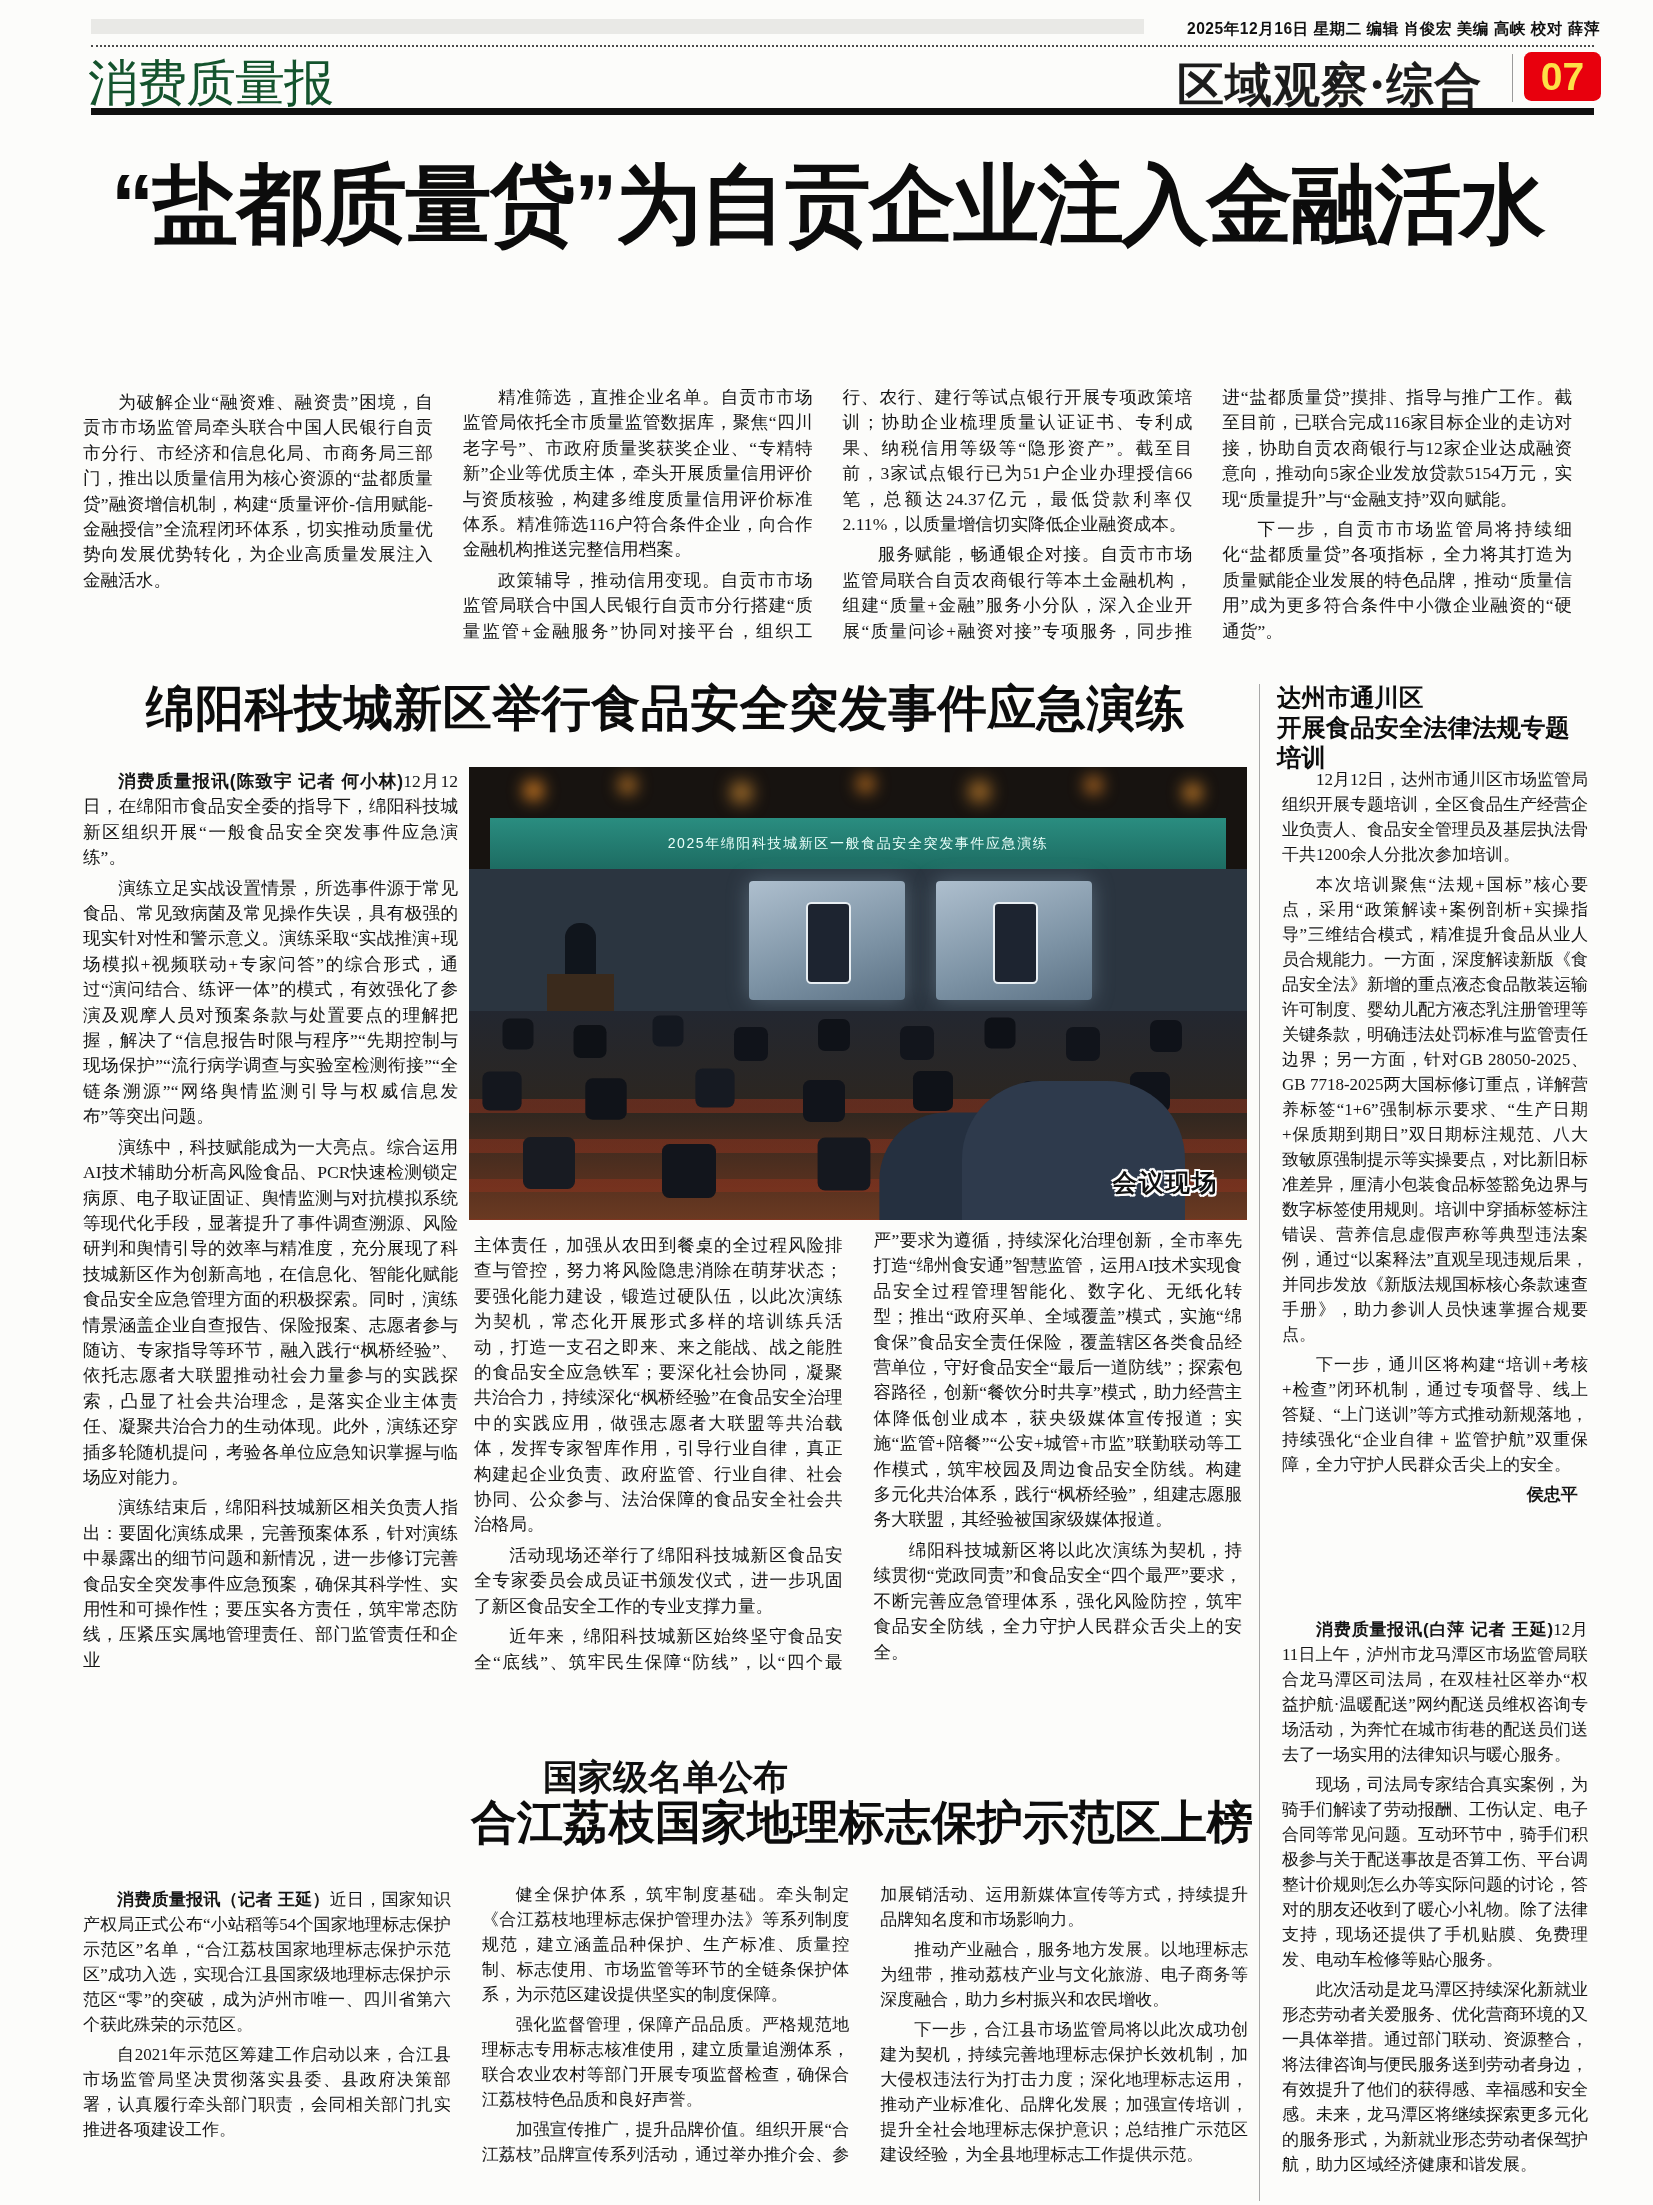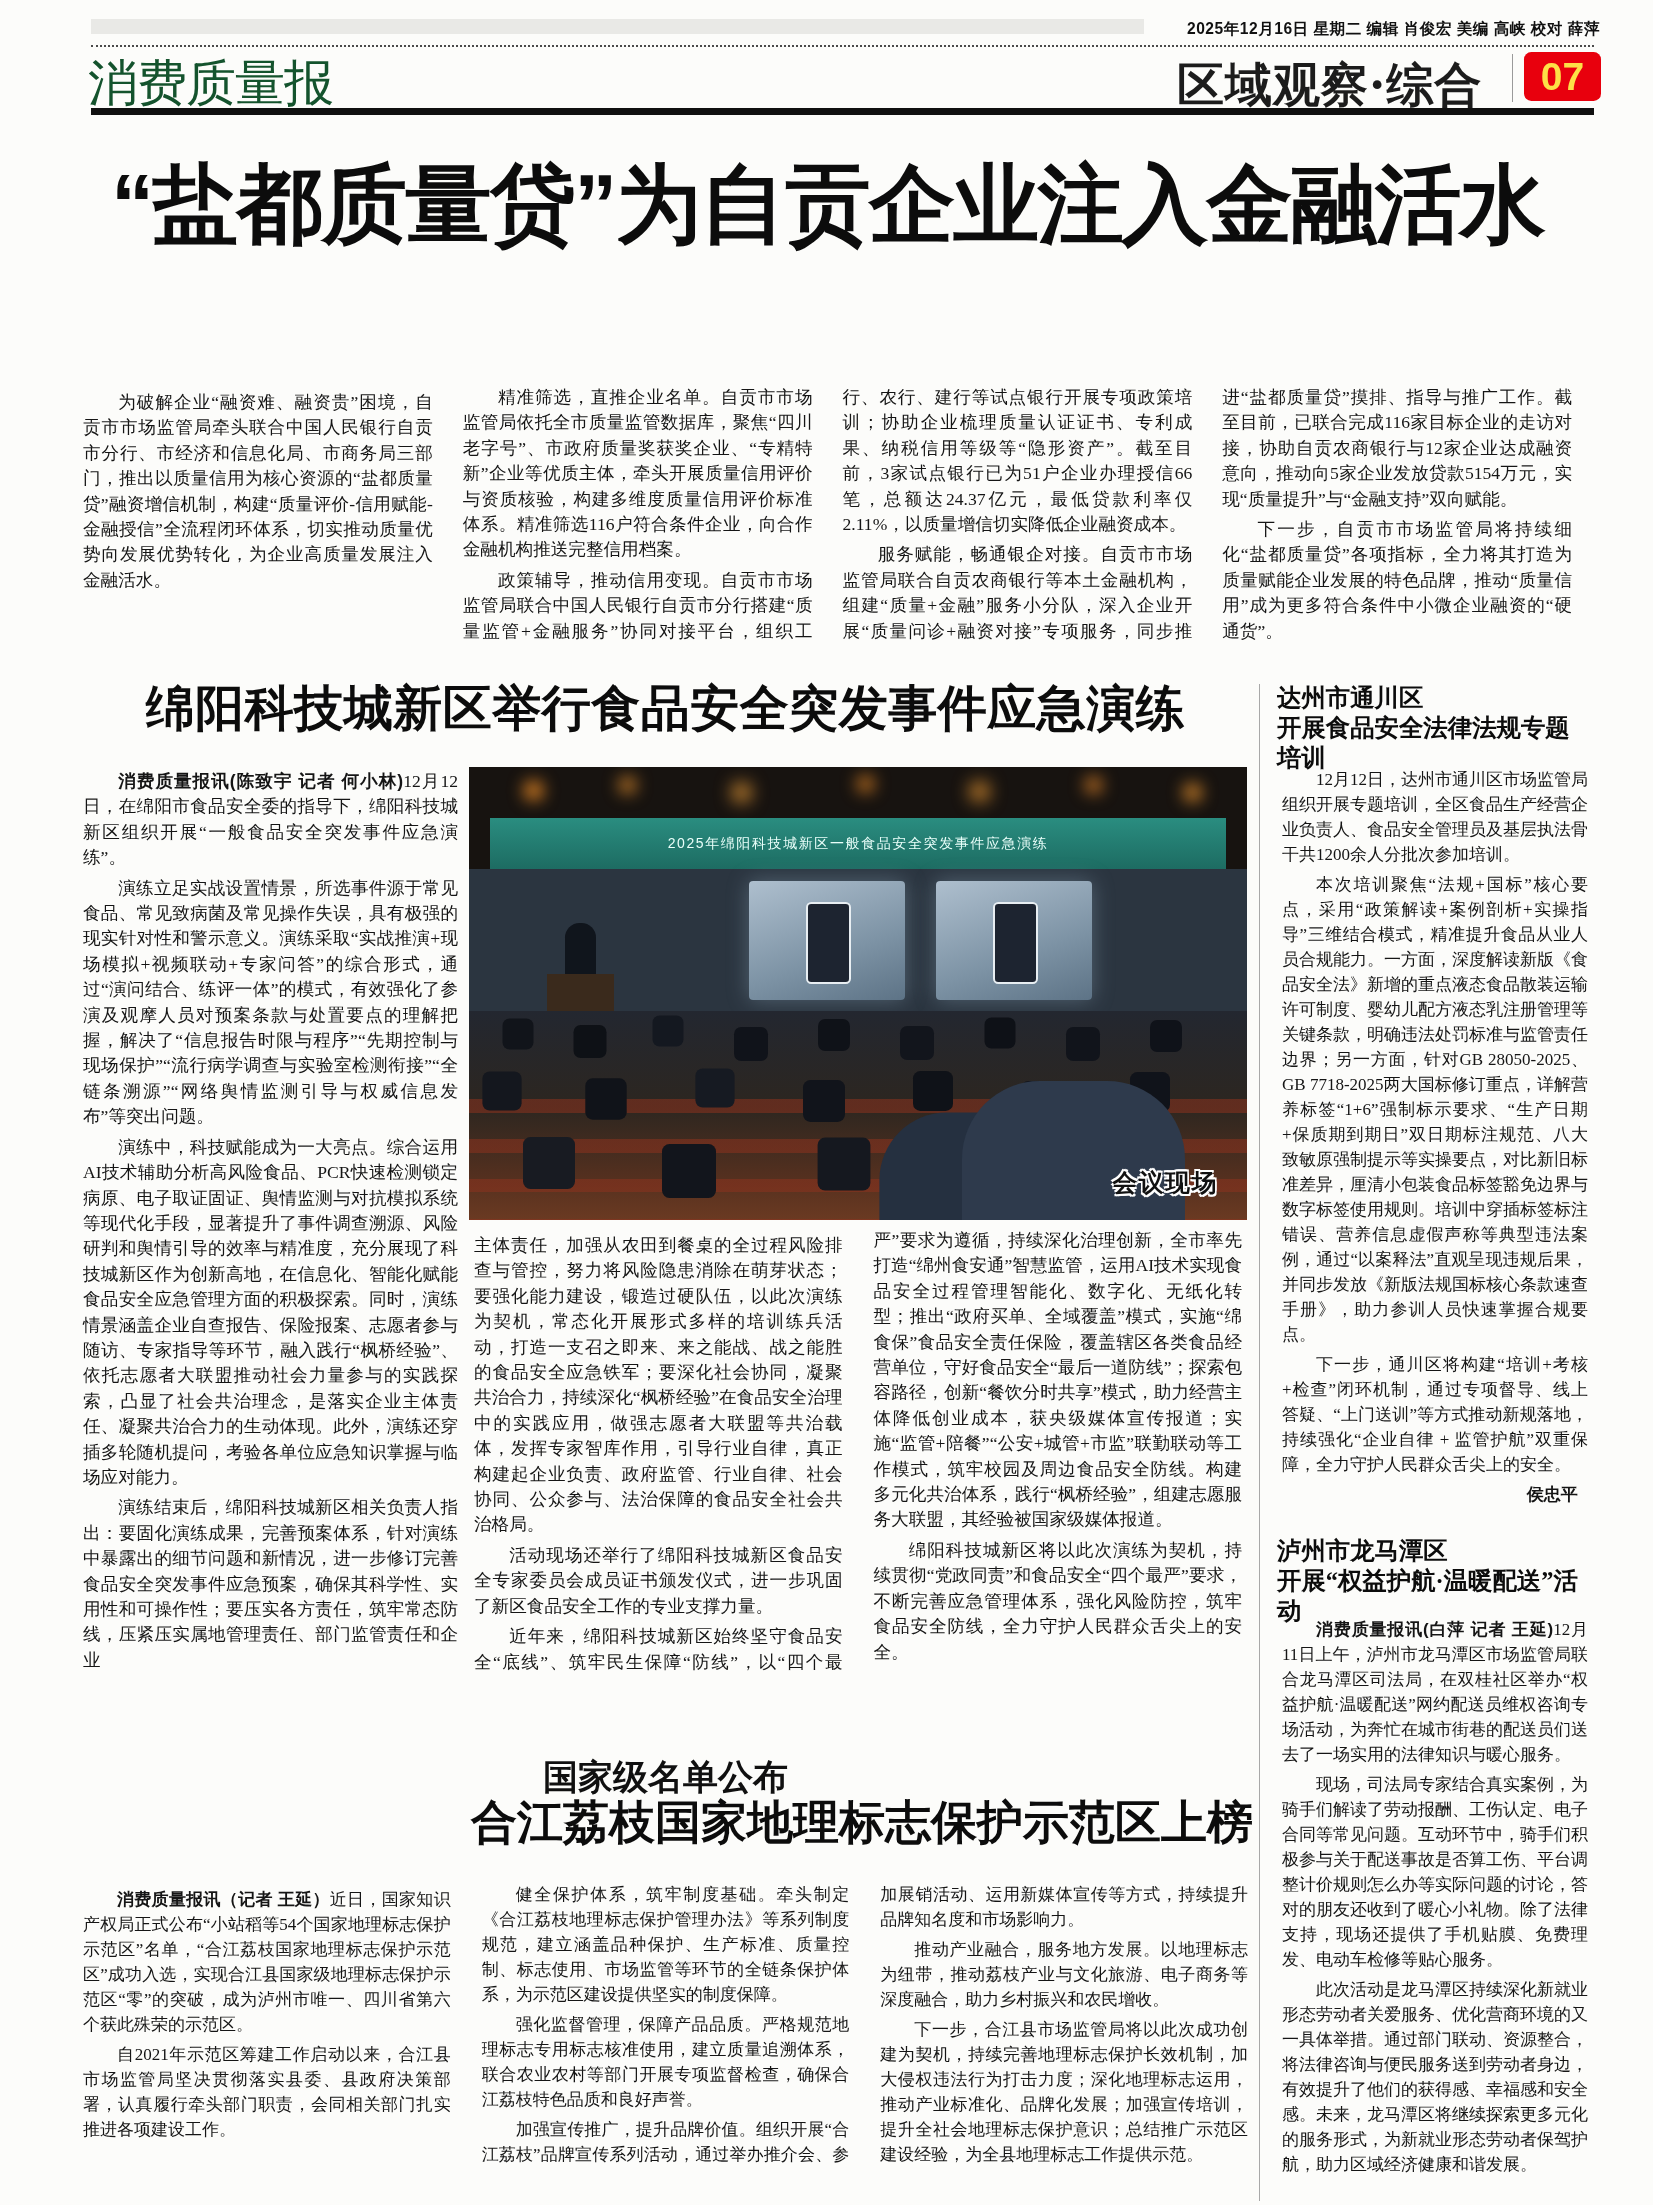--- a/index.html
+++ b/index.html
@@ -152,24 +152,20 @@
 
   <div class="abs hl side-hl dz-hl">
     <div>达州市通川区</div>
     <div>开展食品安全法律法规专题培训</div>
   </div>
   <div class="abs body-txt dz-body">
     <div class="flow"><p>12月12日，达州市通川区市场监管局组织开展专题培训，全区食品生产经营企业负责人、食品安全管理员及基层执法骨干共1200余人分批次参加培训。</p><p>本次培训聚焦“法规+国标”核心要点，采用“政策解读+案例剖析+实操指导”三维结合模式，精准提升食品从业人员合规能力。一方面，深度解读新版《食品安全法》新增的重点液态食品散装运输许可制度、婴幼儿配方液态乳注册管理等关键条款，明确违法处罚标准与监管责任边界；另一方面，针对GB 28050-2025、GB 7718-2025两大国标修订重点，详解营养标签“1+6”强制标示要求、“生产日期+保质期到期日”双日期标注规范、八大致敏原强制提示等实操要点，对比新旧标准差异，厘清小包装食品标签豁免边界与数字标签使用规则。培训中穿插标签标注错误、营养信息虚假声称等典型违法案例，通过“以案释法”直观呈现违规后果，并同步发放《新版法规国标核心条款速查手册》，助力参训人员快速掌握合规要点。</p><p>下一步，通川区将构建“培训+考核+检查”闭环机制，通过专项督导、线上答疑、“上门送训”等方式推动新规落地，持续强化“企业自律 + 监管护航”双重保障，全力守护人民群众舌尖上的安全。</p></div>
     <p class="byline">侯忠平</p>
   </div>
 
-  <div class="abs hl side-hl lz-hl">
-    <div>泸州市龙马潭区</div>
-    <div>开展“权益护航·温暖配送”活动</div>
-  </div>
   <div class="abs body-txt lz-body">
     <p><b>消费质量报讯(白萍  记者  王延)</b><span>12月11日上午，泸州市龙马潭区市场监管局联合龙马潭区司法局，在双桂社区举办“权益护航·温暖配送”网约配送员维权咨询专场活动，为奔忙在城市街巷的配送员们送去了一场实用的法律知识与暖心服务。</span></p>
     <div class="flow"><p>现场，司法局专家结合真实案例，为骑手们解读了劳动报酬、工伤认定、电子合同等常见问题。互动环节中，骑手们积极参与关于配送事故是否算工伤、平台调整计价规则怎么办等实际问题的讨论，答对的朋友还收到了暖心小礼物。除了法律支持，现场还提供了手机贴膜、免费理发、电动车检修等贴心服务。</p><p>此次活动是龙马潭区持续深化新就业形态劳动者关爱服务、优化营商环境的又一具体举措。通过部门联动、资源整合，将法律咨询与便民服务送到劳动者身边，有效提升了他们的获得感、幸福感和安全感。未来，龙马潭区将继续探索更多元化的服务形式，为新就业形态劳动者保驾护航，助力区域经济健康和谐发展。</p></div>
   </div>
 
   <div class="abs lizhi-kicker">国家级名单公布</div>
   <div class="abs hl lizhi-hl">合江荔枝国家地理标志保护示范区上榜</div>
   <div class="abs body-txt cols3 lizhi-body">
     <p><b>消费质量报讯（记者 王延）</b><span>近日，国家知识产权局正式公布“小站稻等54个国家地理标志保护示范区”名单，“合江荔枝国家地理标志保护示范区”成功入选，实现合江县国家级地理标志保护示范区“零”的突破，成为泸州市唯一、四川省第六个获此殊荣的示范区。</span></p>
     <div class="flow"><p>自2021年示范区筹建工作启动以来，合江县市场监管局坚决贯彻落实县委、县政府决策部署，认真履行牵头部门职责，会同相关部门扎实推进各项建设工作。</p><p>健全保护体系，筑牢制度基础。牵头制定《合江荔枝地理标志保护管理办法》等系列制度规范，建立涵盖品种保护、生产标准、质量控制、标志使用、市场监管等环节的全链条保护体系，为示范区建设提供坚实的制度保障。</p><p>强化监督管理，保障产品品质。严格规范地理标志专用标志核准使用，建立质量追溯体系，联合农业农村等部门开展专项监督检查，确保合江荔枝特色品质和良好声誉。</p><p>加强宣传推广，提升品牌价值。组织开展“合江荔枝”品牌宣传系列活动，通过举办推介会、参加展销活动、运用新媒体宣传等方式，持续提升品牌知名度和市场影响力。</p><p>推动产业融合，服务地方发展。以地理标志为纽带，推动荔枝产业与文化旅游、电子商务等深度融合，助力乡村振兴和农民增收。</p><p>下一步，合江县市场监管局将以此次成功创建为契机，持续完善地理标志保护长效机制，加大侵权违法行为打击力度；深化地理标志运用，推动产业标准化、品牌化发展；加强宣传培训，提升全社会地理标志保护意识；总结推广示范区建设经验，为全县地理标志工作提供示范。</p></div>

